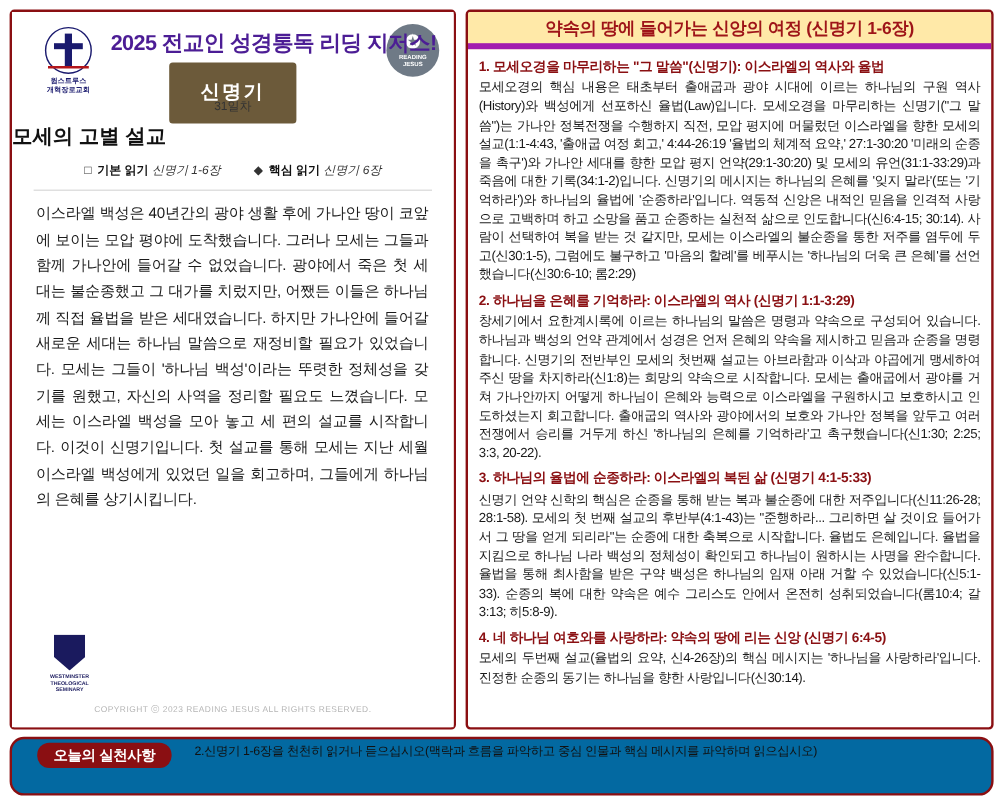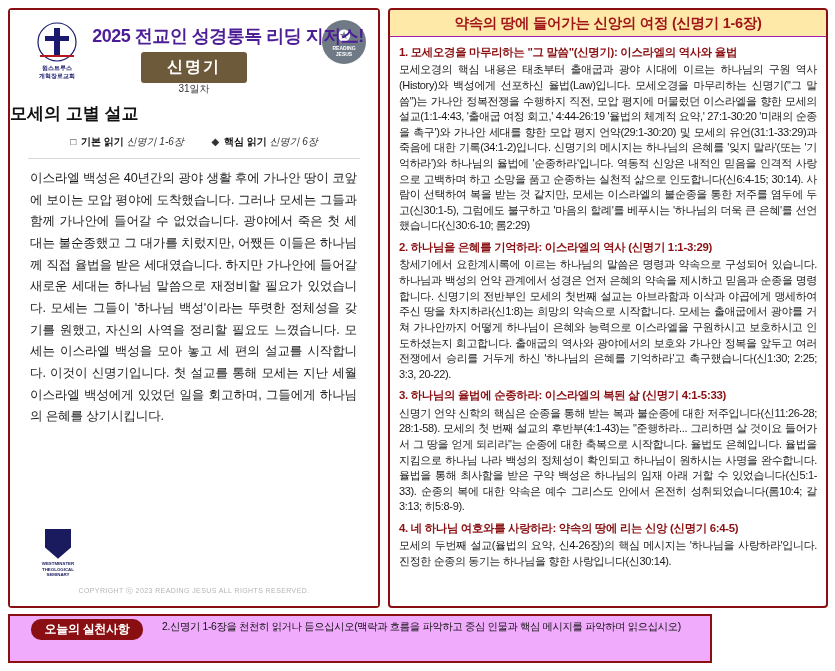--- a/index.html
+++ b/index.html
@@ -94,21 +94,21 @@
   }
   .book-badge {
     position: absolute;
     left: 50%;
     transform: translateX(-50%);
     top: 42px;
     background: #6c5a3a;
     color: #ffffff;
     font-size: 16px;
     font-weight: bold;
-    padding: 5px 26px;
+    padding: 15px 26px;
     border-radius: 3px;
     letter-spacing: 2px;
   }
   .day-label {
     position: absolute;
     left: 0; right: 0;
     top: 72px;
     text-align: center;
     font-size: 10px;
     color: #333333;
@@ -201,21 +201,21 @@
     height: 600px;
     border: 2px solid #8a0f12;
     border-radius: 4px;
     background: #ffffff;
     box-sizing: border-box;
     overflow: hidden;
   }
   .right-header {
     height: 26px;
     background: #ffe9a8;
-    border-bottom: 1px solid #a21caf;
+    border-bottom: 5px solid #a21caf;
     display: flex;
     align-items: center;
     justify-content: center;
     color: #9e1418;
     font-weight: bold;
     font-size: 14.5px;
     letter-spacing: -0.3px;
   }
   .right-body {
     padding: 6px 9px 4px 9px;
@@ -236,25 +236,25 @@
     text-align: justify;
     letter-spacing: -0.35px;
     margin: 0 0 3px 0;
   }
 
   
   .footer {
     position: absolute;
     left: 8px;
     top: 614px;
-    width: 704px;
+    width: 820px;
     height: 49px;
     border: 2px solid #8a0f12;
-    border-radius: 0;
-    background: #f0abfc;
+    border-radius: 12px;
+    background: #0369a1;
     box-sizing: border-box;
   }
   .footer-left {
     position: absolute;
     left: 4px;
     top: 3px;
     width: 146px;
     text-align: center;
   }
   .footer-badge {

